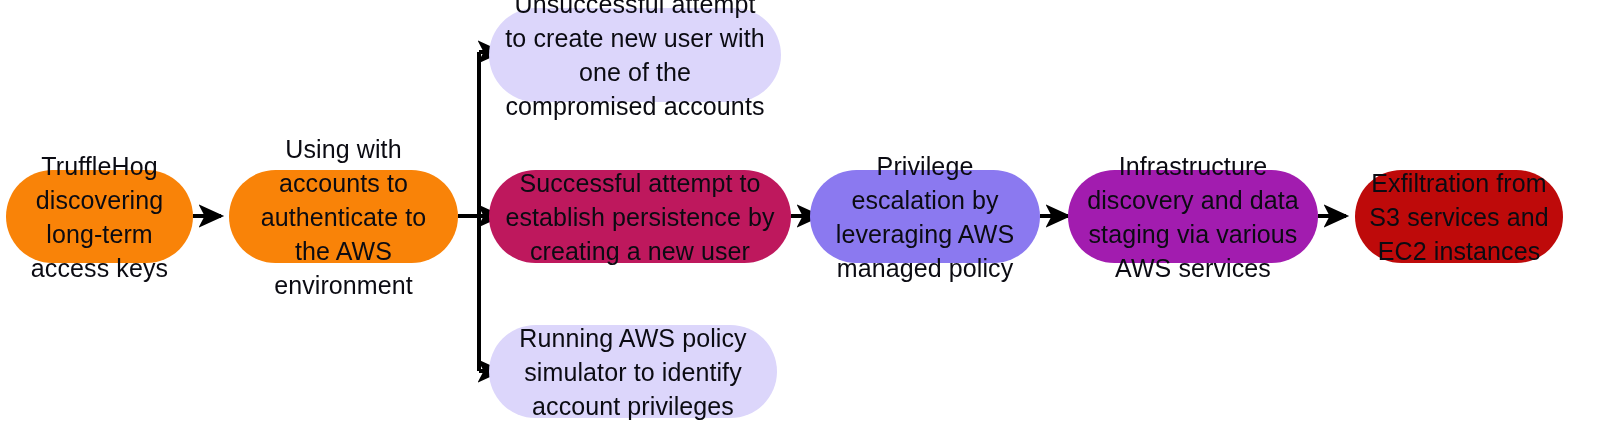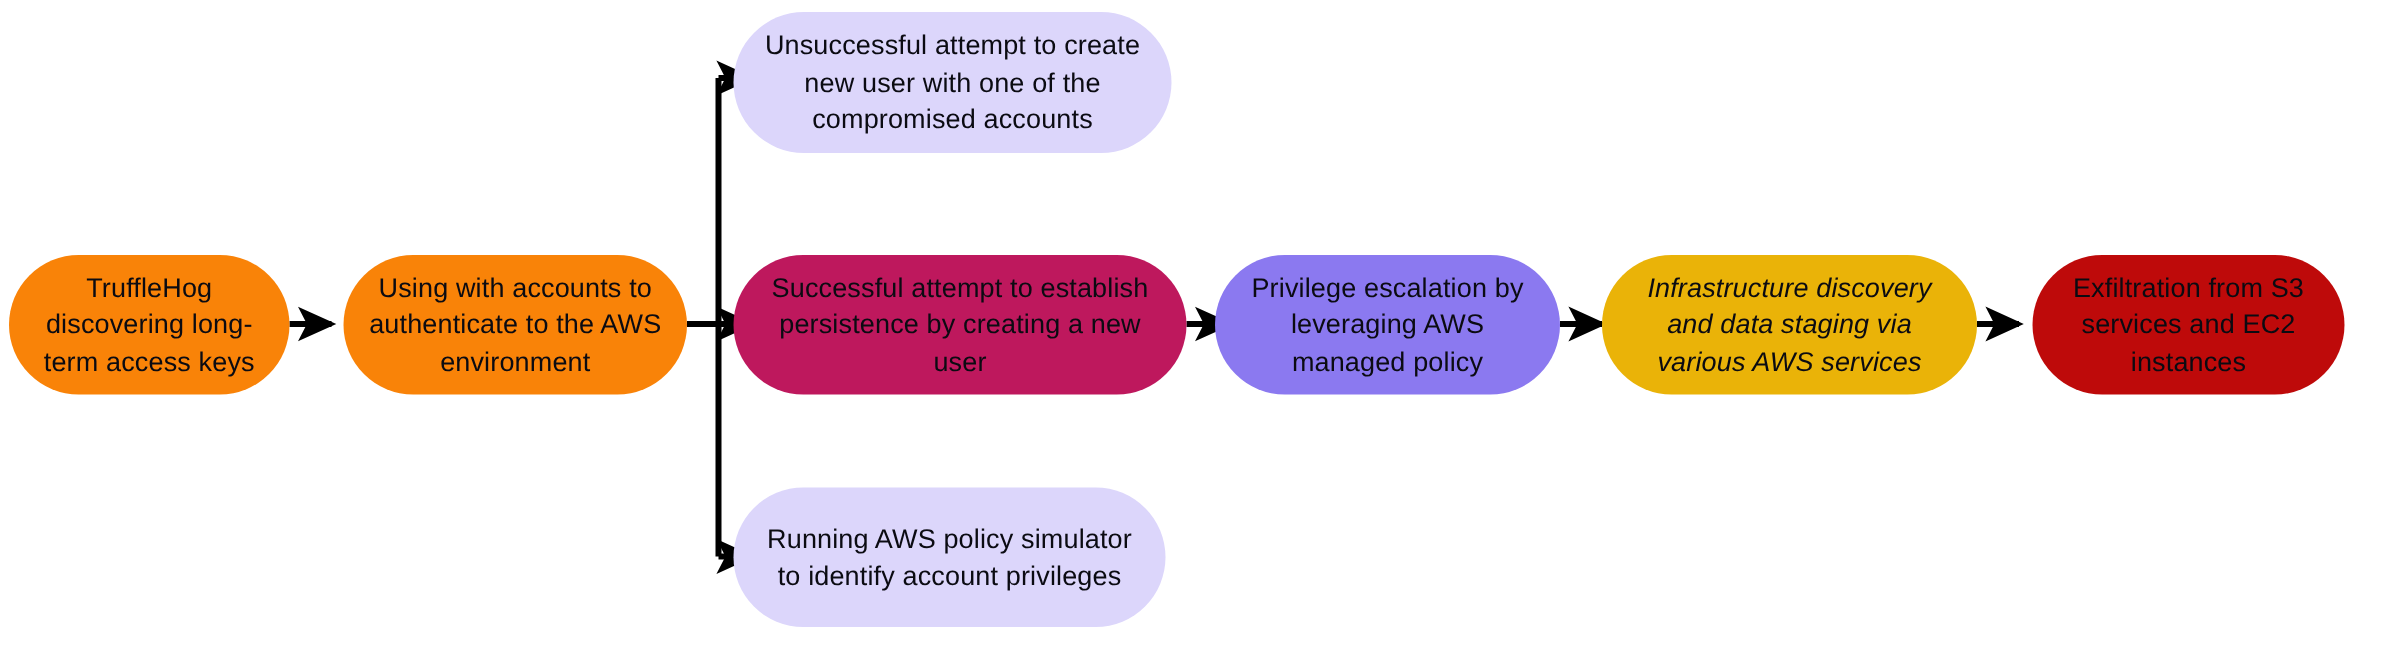--- a/index.html
+++ b/index.html
@@ -25,21 +25,21 @@
   }
   .node {
     position: absolute;
     display: flex;
     align-items: center;
     justify-content: center;
     text-align: center;
     box-sizing: border-box;
     border-radius: 48px;
     padding: 4px 14px;
-    font-size: 18px;
+    font-size: 25px;
     line-height: 1.36;
     color: #0b0b12;
     letter-spacing: 0.1px;
     z-index: 2;
   }
   .node span {
     display: block;
   }
 </style>
 </head>
@@ -108,21 +108,21 @@
   </div>
 
   <div class="node" style="left:810px; top:170px; width:230px; height:93px; background:#8B79F0;">
     <span>Privilege escalation by leveraging AWS managed policy</span>
   </div>
 
   <div class="node" style="left:489px; top:325px; width:288px; height:93px; background:#DCD6FB;">
     <span>Running AWS policy simulator to identify account privileges</span>
   </div>
 
-  <div class="node" style="left:1068px; top:170px; width:250px; height:93px; background:#eab308;font-style:italic;">
+  <div class="node" style="left:1068px; top:170px; width:250px; height:93px; background:#a21caf;">
     <span>Infrastructure discovery and data staging via various AWS services</span>
   </div>
 
   <div class="node" style="left:1355px; top:170px; width:208px; height:93px; background:#BE0A0A;">
     <span>Exfiltration from S3 services and EC2 instances</span>
   </div>
 
 </div>
 
 </body></html>

